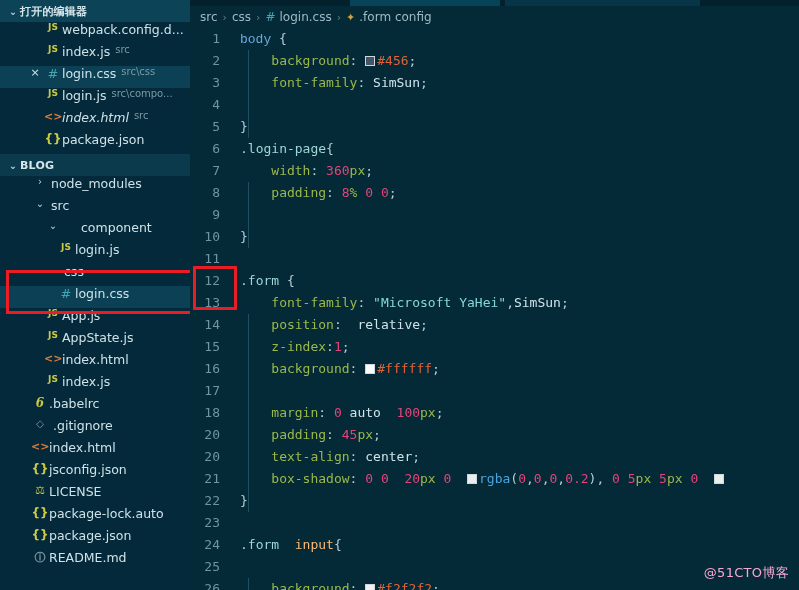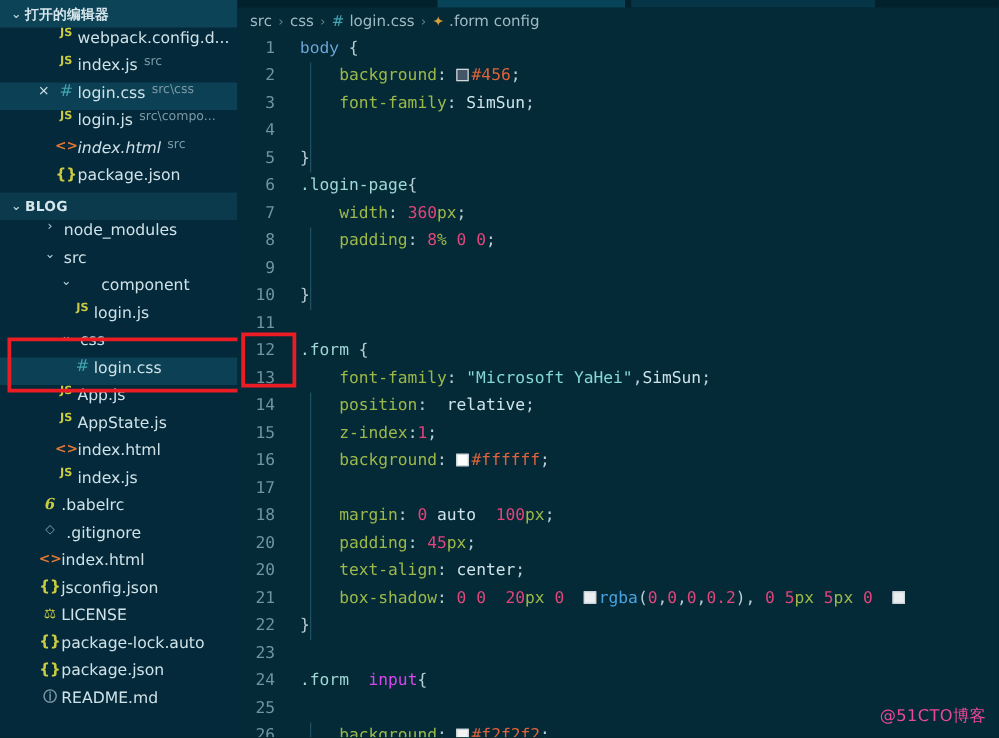--- a/index.html
+++ b/index.html
@@ -154,21 +154,21 @@
   .t-sel   { color: #6fa8dc; font-family: Liberation Mono, monospace; }   
   .t-cls   { color: #9fd6d6; }   
   .t-prop  { color: #9cb84a; }   
   .t-punc  { color: #b8cdd4; }   
   .t-val   { color: #cfe3ea; }   
   .t-num   { color: #e0457b; }   
   .t-unit  { color: #9cb84a; }   
   .t-color { color: #e0623a; }   
   .t-str   { color: #86d8d8; }   
   .t-func  { color: #4aa3df; }
-  .t-tag   { color: #d946ef; }   
+  .t-tag   { color: #fdba74; }   
   .swatch {
     display: inline-block;
     width: 10px; height: 10px;
     border: 1px solid #cfd8dc;
     background: #fff;
     vertical-align: -1px;
     margin-right: 2px;
   }
   .swatch.d456 { background: #445566; }
   .swatch.white { background: #ffffff; }
@@ -182,21 +182,21 @@
     width: 44px; height: 44px;
     border: 3px solid #ec1c24;
     pointer-events: none;
     z-index: 30;
   }
 
   #watermark {
     position: absolute;
     right: 10px; bottom: 8px;
     font-size: 13px;
-    color: #ec4899;
+    color: #f9a8d4;
     letter-spacing: .3px;
     z-index: 40;
     user-select: none;
   }
 </style>
 </head>
 <body>
 
 <div id="app">
 

